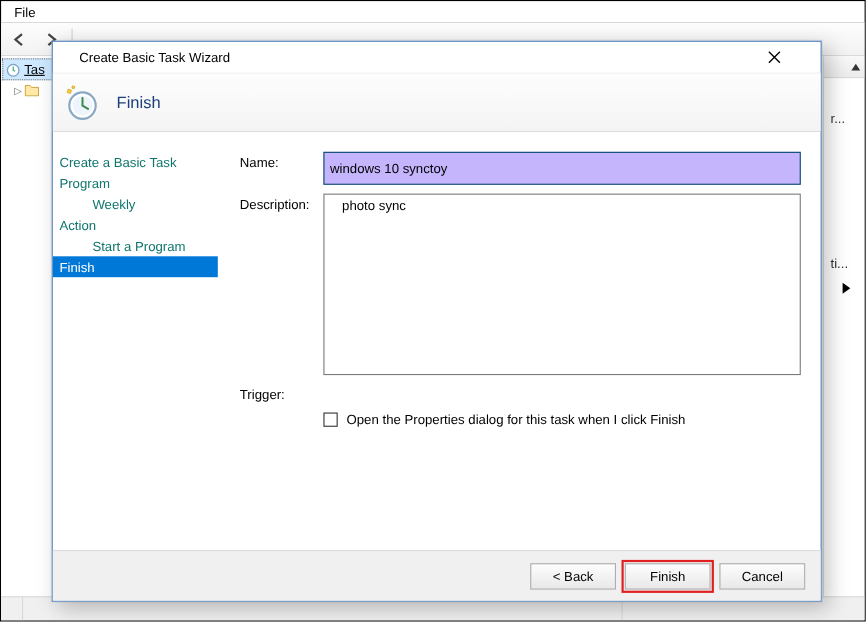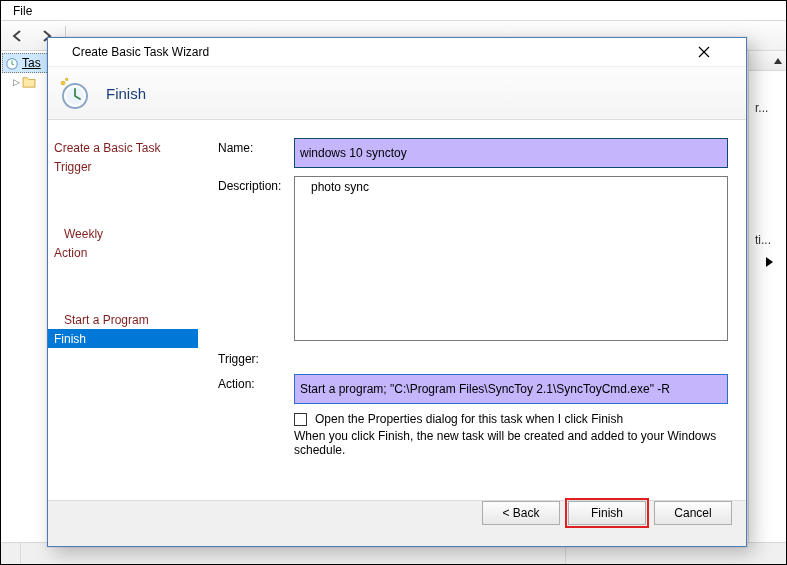--- a/index.html
+++ b/index.html
@@ -169,24 +169,24 @@
     overflow:hidden;
   }
   .steps {
     width:150px;
     padding:18px 0 0 0;
   }
   .step {
     height:19px;
     padding-left:6px;
     display:flex; align-items:center;
-    color:#7f1d1d;
+    color:#0f766e;
     white-space:nowrap;
   }
-  .step.indent { padding-left:16px;margin-top:48px; }
+  .step.indent { padding-left:36px; }
   .step.selected {
     background:#0078d7;
     color:#fff;
   }
   .form {
     flex:1;
     padding:18px 18px 0 20px;
     position:relative;
   }
   .form-row {
@@ -230,21 +230,21 @@
   }
   .note {
     margin-left:76px;
     color:#000;
   }
   .dialog-footer {
     height:46px;
     border-top:1px solid #dcdcdc;
     background:#f0f0f0;
     display:flex;
-    align-items:flex-start;
+    align-items:center;
     justify-content:flex-end;
     padding-right:14px;
     gap:8px;
   }
   .dlg-btn {
     width:78px; height:24px;
     border:1px solid #adadad;
     background: linear-gradient(#fdfdfd,#e8e8e8);
     display:flex; align-items:center; justify-content:center;
     font:inherit;
@@ -349,48 +349,43 @@
         <path d="M17 12v7l5 3" stroke="#3a8a4a" stroke-width="1.8" fill="none" stroke-linecap="round"></path>
         <path d="M4 4l3 1-1 3-3-1zM8 1l2 .7-.7 2-2-.7z" fill="#ffcc33" stroke="#cc9a10" stroke-width="0.6"></path>
       </svg>
     </div>
     <div class="dlg-heading">Finish</div>
   </div>
 
   <div class="dialog-body">
     <div class="steps">
       <div class="step">Create a Basic Task</div>
-      <div class="step">Trigger</div>
+      <div class="step">Program</div>
       <div class="step indent">Weekly</div>
       <div class="step">Action</div>
       <div class="step indent">Start a Program</div>
       <div class="step selected">Finish</div>
     </div>
 
     <div class="form">
       <div class="form-row">
         <div class="form-label">Name:</div>
         <input class="text-input" readonly="" value="windows 10 synctoy" style="">
       </div>
       <div class="form-row">
         <div class="form-label">Description:</div>
         <textarea class="textarea-box" readonly="" style="">photo sync</textarea>
       </div>
       <div class="form-row" style="">
         <div class="form-label">Trigger:</div>
       </div>
-      <div class="form-row">
-        <div class="form-label">Action:</div>
-        <input class="text-input blue" readonly="" value="Start a program; &quot;C:\Program Files\SyncToy 2.1\SyncToyCmd.exe&quot; -R" style="">
-      </div>
       <div class="checkbox-row">
         <div class="checkbox"></div>
         <span>Open the Properties dialog for this task when I click Finish</span>
       </div>
-      <div class="note">When you click Finish, the new task will be created and added to your Windows schedule.</div>
     </div>
   </div>
 
   <div class="dialog-footer">
     <button class="dlg-btn">&lt;  Back</button>
     <button class="dlg-btn highlight">Finish</button>
     <button class="dlg-btn">Cancel</button>
   </div>
 </div>
 

